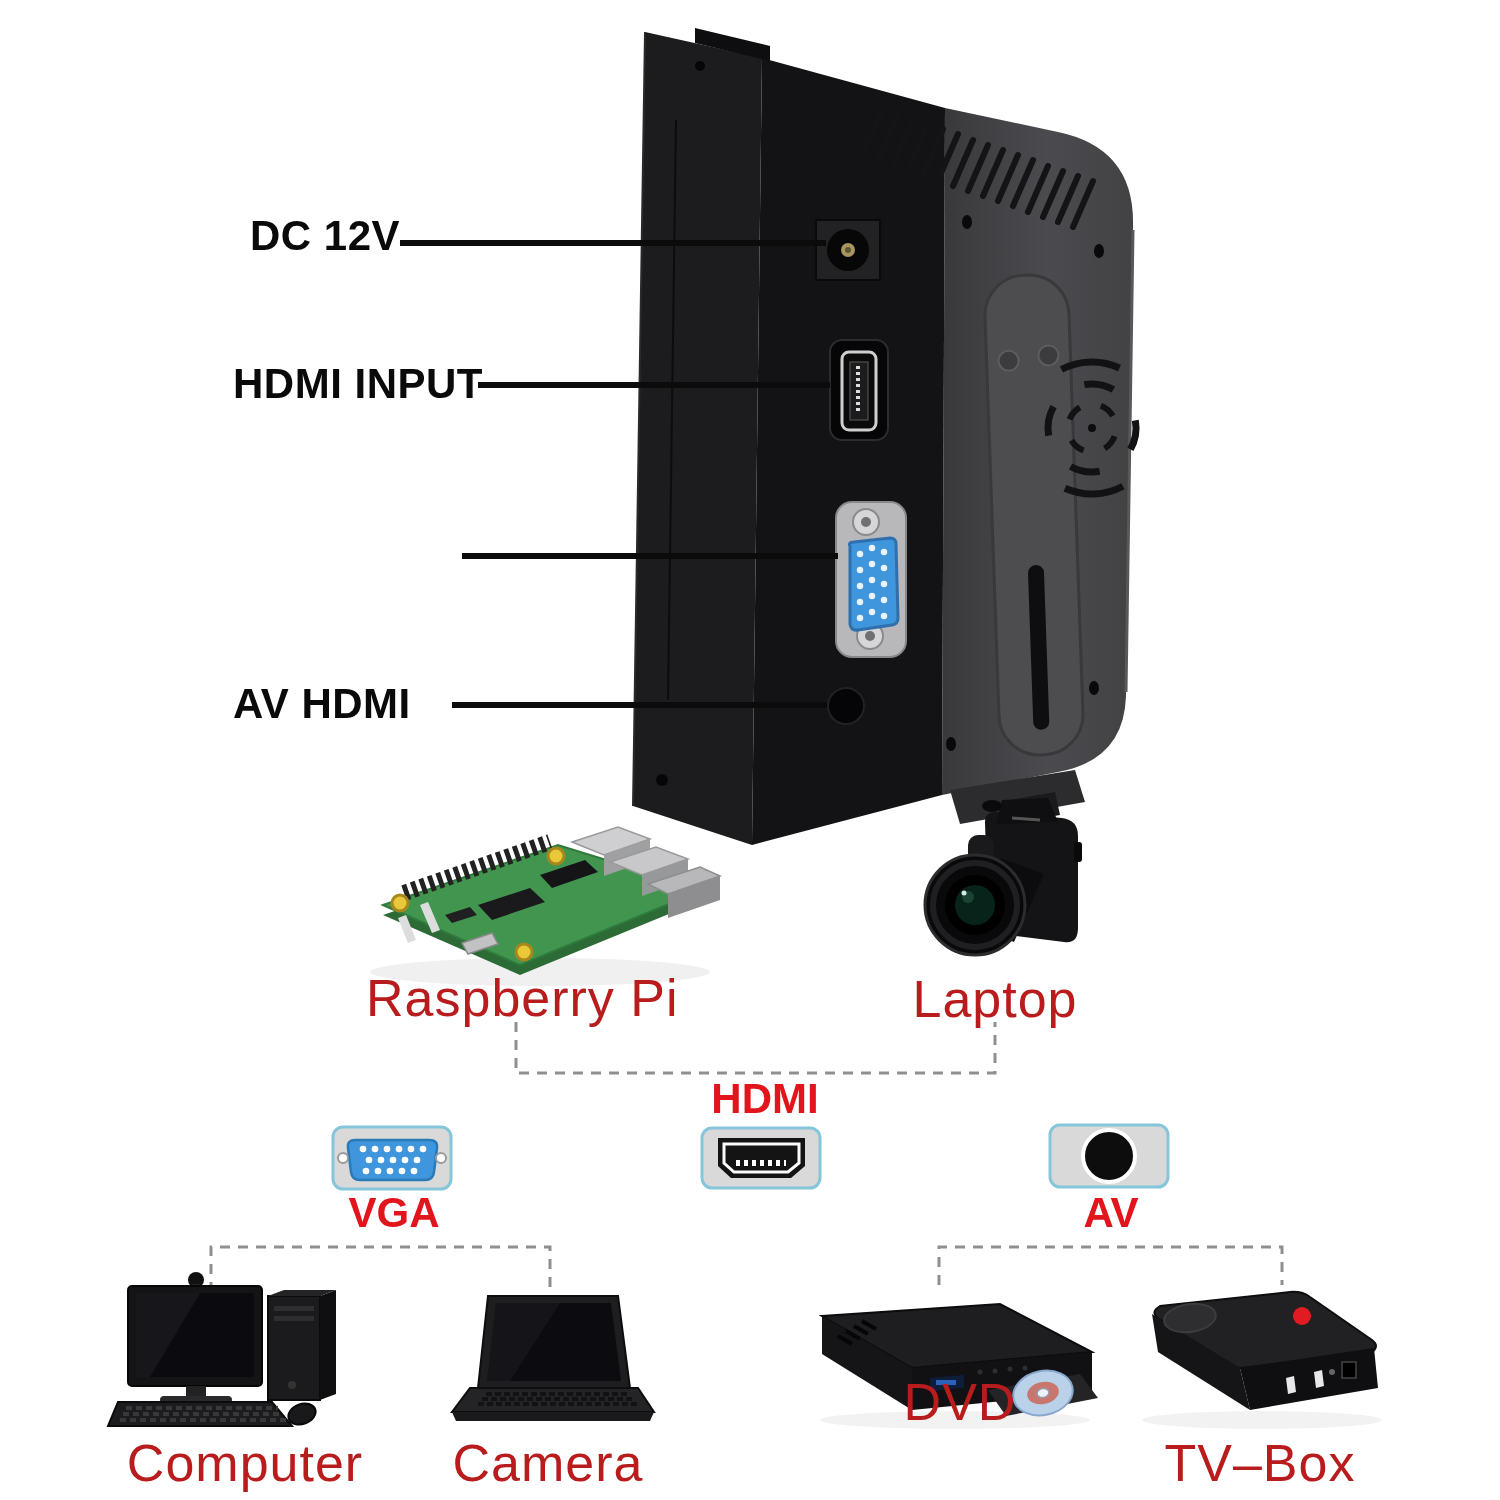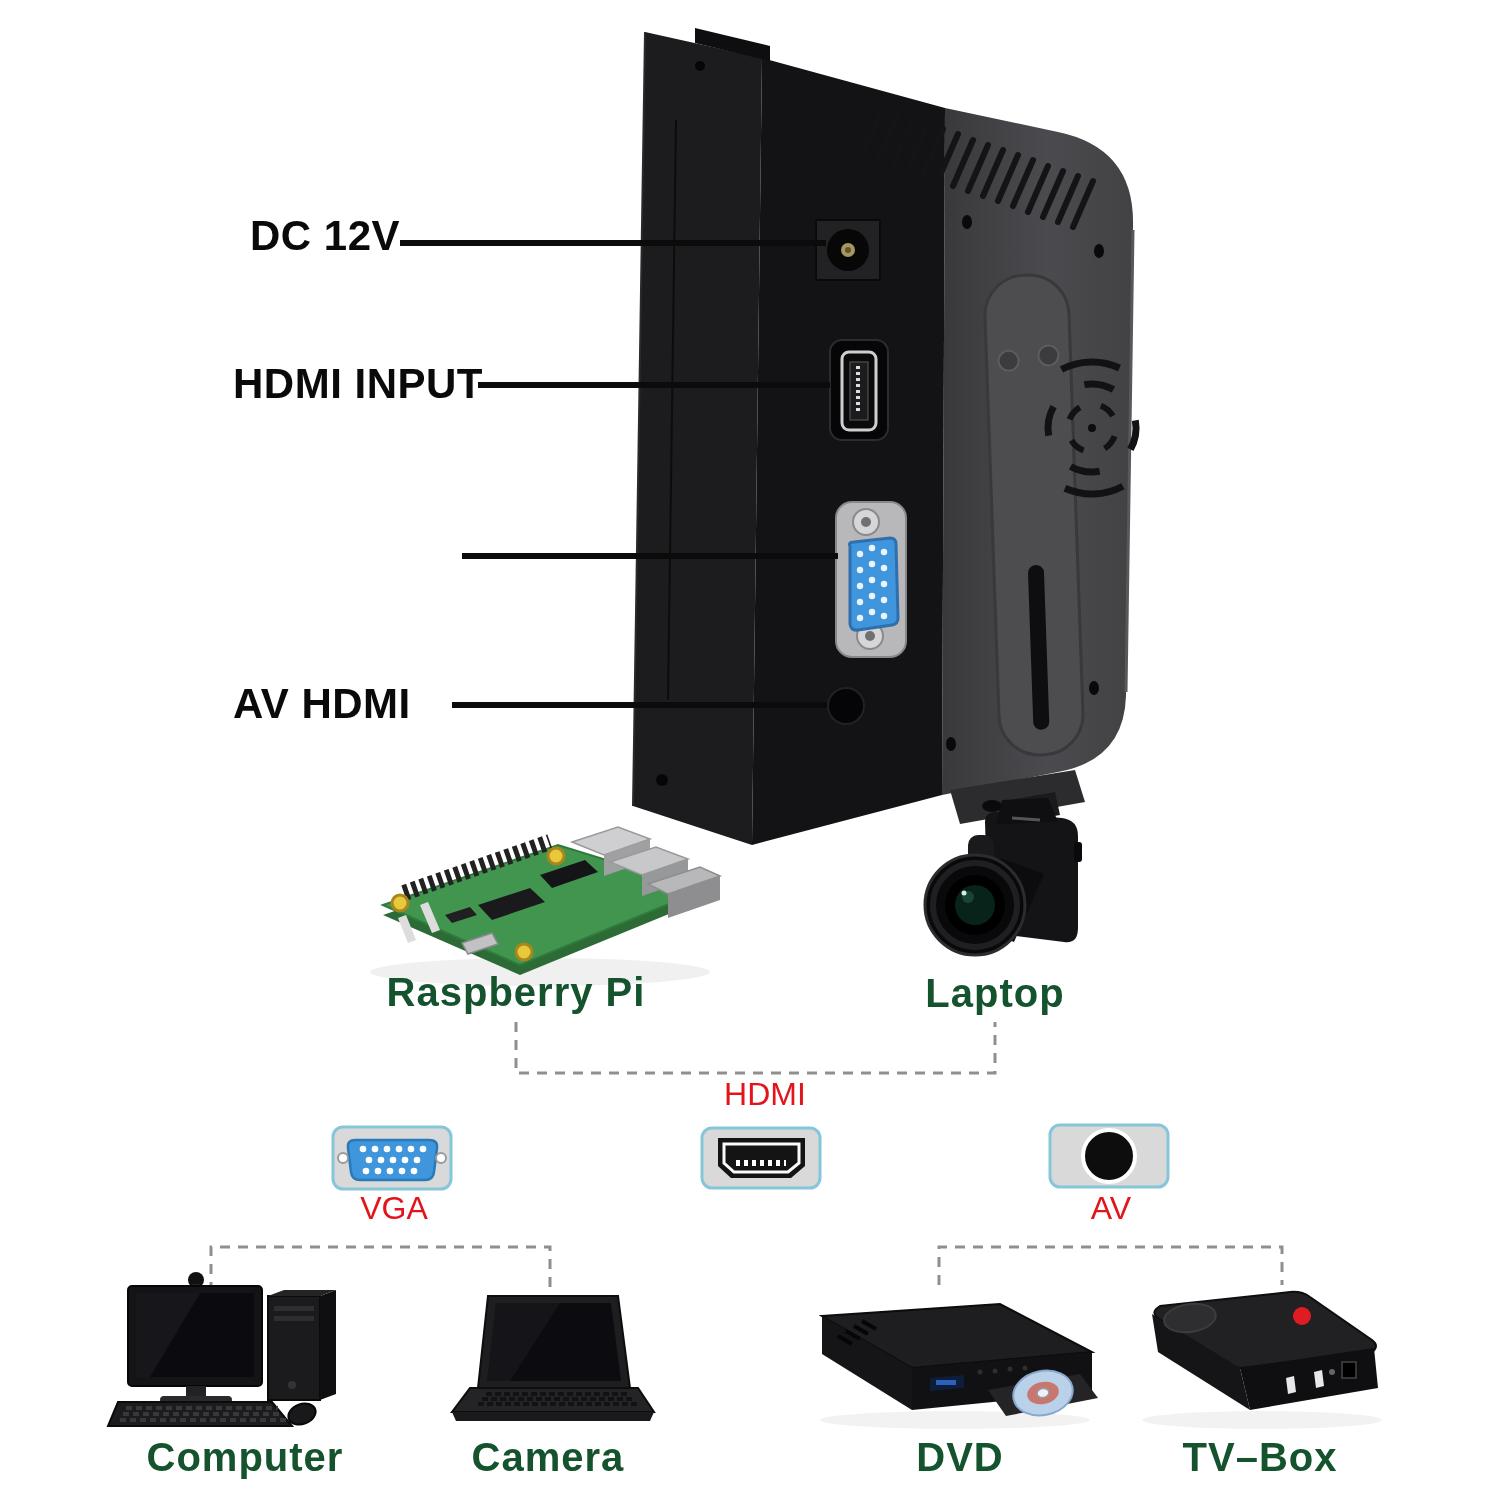--- a/index.html
+++ b/index.html
@@ -1,22 +1,22 @@
 <!DOCTYPE html>
 <html><head>
 <meta charset="utf-8">
 <style>
   html,body{margin:0;padding:0;background:#fff;}
   .canvas{position:relative;width:1500px;height:1500px;background:#ffffff;overflow:hidden;
           font-family:"Liberation Sans", sans-serif;}
   .scene{position:absolute;left:0;top:0;width:1500px;height:1500px;}
   .lbl{position:absolute;line-height:1;white-space:nowrap;}
   .port-label{font-weight:bold;font-size:42px;color:#0a0a0a;letter-spacing:.5px;}
-  .dev-label{font-size:40px;color:#14532d;letter-spacing:1px;font-weight:bold;}
-  .red-label{font-weight:normal;font-size:32px;color:#e2151c;}
+  .dev-label{font-size:52px;color:#b91c1c;letter-spacing:1px;}
+  .red-label{font-weight:bold;font-size:42px;color:#e2151c;}
   .centered{text-align:center;width:300px;}
 </style>
 </head>
 <body>
 
 <div class="canvas">
 
   <svg class="scene" viewBox="0 0 1500 1500">
     <defs>
       <linearGradient id="backGrad" x1="0" y1="0" x2="1" y2="0">
@@ -264,16 +264,16 @@
 
   <div class="lbl dev-label centered" style="left:366px; top:972px;">Raspberry Pi</div>
   <div class="lbl dev-label centered" style="left:845px; top:973px;">Laptop</div>
 
   <div class="lbl red-label centered" style="left:615px; top:1078px;">HDMI</div>
   <div class="lbl red-label centered" style="left:244px; top:1192px;">VGA</div>
   <div class="lbl red-label centered" style="left:961px; top:1192px;">AV</div>
 
   <div class="lbl dev-label centered" style="left:95px; top:1437px;">Computer</div>
   <div class="lbl dev-label centered" style="left:398px; top:1437px;">Camera</div>
-  <div class="lbl dev-label centered" style="left:810px; top:1437px;text-align:center;">DVD</div>
+  <div class="lbl dev-label centered" style="left:810px; top:1376px;text-align:center;">DVD</div>
   <div class="lbl dev-label centered" style="left:1110px; top:1437px;">TV–Box</div>
 
 </div>
 
 </body></html>

